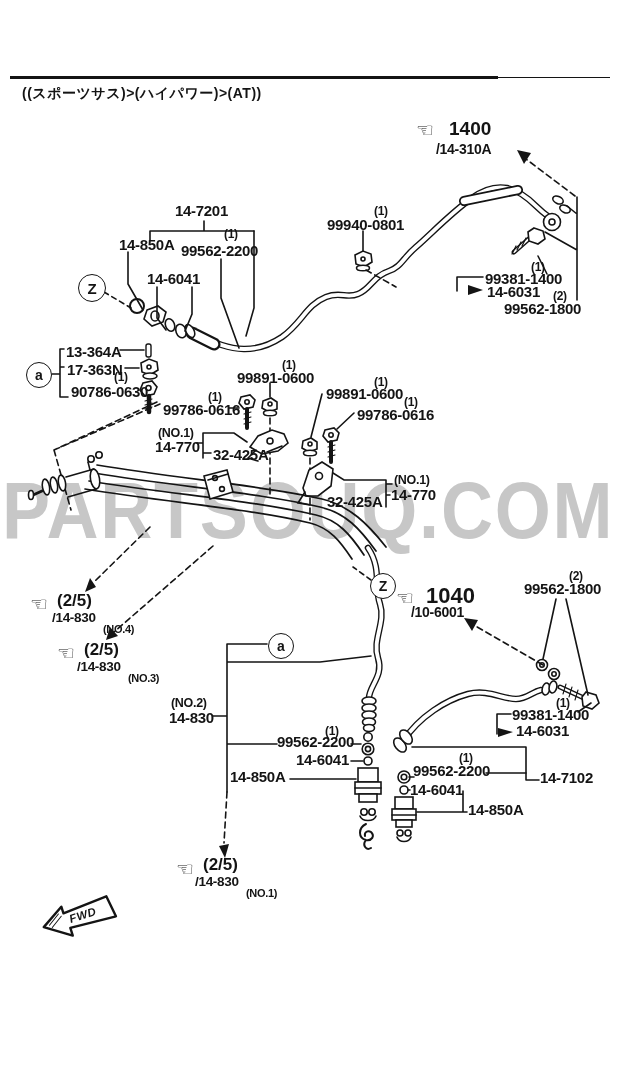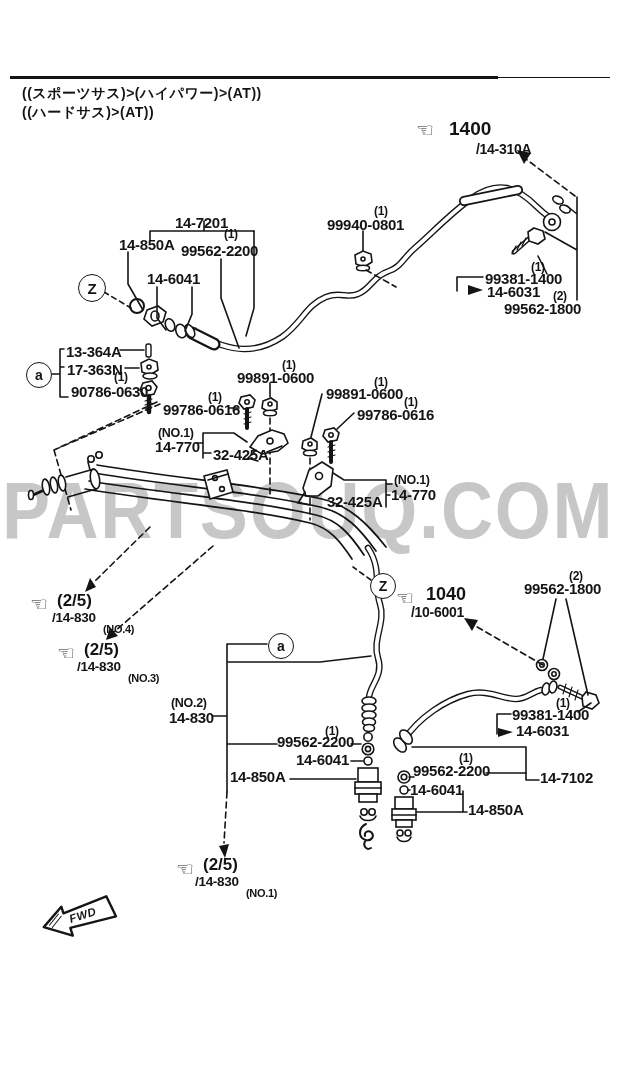--- a/index.html
+++ b/index.html
@@ -3,21 +3,21 @@
 <meta charset="utf-8">
 <style>
   html,body{margin:0;padding:0;background:#ffffff;}
   #page{position:relative;width:626px;height:1080px;background:#fff;overflow:hidden;
         font-family:"Liberation Sans",sans-serif;color:#141414;}
   .rule{position:absolute;background:#141414;}
   .lbl{position:absolute;font:bold 15px "Liberation Sans",sans-serif;color:#141414;
        white-space:nowrap;letter-spacing:-0.3px;line-height:1;}
   .sm{font-size:12px;}
   .md{font-size:12.5px;}
-  .big{font-size:18px;letter-spacing:0;}
+  .big{font-size:22px;letter-spacing:0;}
   .pg{font-size:14px;}
   .nt{font-size:11px;padding-left:42px;}
   .hand{position:absolute;font-size:20px;line-height:1;color:#141414;}
   .circ{position:absolute;width:24px;height:24px;border:1.7px solid #141414;border-radius:50%;
         display:flex;align-items:center;justify-content:center;background:#fff;
         font:bold 14px "Liberation Sans",sans-serif;z-index:4;}
   .circ.lg{width:26px;height:26px;font-size:15px;}
   .watermark{position:absolute;left:2px;top:471px;font:bold 80px "Liberation Sans",sans-serif;
         color:#c7c7c7;letter-spacing:2px;transform:scaleX(0.9);transform-origin:0 50%;
         white-space:nowrap;z-index:1;line-height:1;}
@@ -29,21 +29,20 @@
 </head>
 <body>
 
 <div id="page">
 
   <div class="rule" style="left:10px;top:76px;width:488px;height:3px;"></div>
   <div class="rule" style="left:498px;top:77px;width:112px;height:1px;"></div>
 
   <div class="hdr">
     <div>((スポーツサス)&gt;(ハイパワー)&gt;(AT))</div>
-    <div>((ハードサス)&gt;(AT))</div>
   </div>
 
   <div class="watermark">PARTSOUQ.COM</div>
 
   <svg class="art" width="626" height="1080" viewBox="0 0 626 1080">
     <g stroke="#141414" fill="none" stroke-width="1.6" stroke-linecap="round">
 
       <g>
         <path stroke-width="6.5" d="M198,334 C232,354 258,353 282,337 C302,323 306,305 326,297 C341,291 346,299 358,294 C371,289 373,276 389,271 C401,267 403,258 416,247 C432,233 452,212 472,198 C483,190 496,186 507,188 C517,190 527,197 536,206 C543,213 549,217 553,220"></path>
         <path stroke="#fff" stroke-width="3.8" d="M198,334 C232,354 258,353 282,337 C302,323 306,305 326,297 C341,291 346,299 358,294 C371,289 373,276 389,271 C401,267 403,258 416,247 C432,233 452,212 472,198 C483,190 496,186 507,188 C517,190 527,197 536,206 C543,213 549,217 553,220"></path>
@@ -238,42 +237,42 @@
     </div>
   <div class="circ" style="left:370px;top:573px;">
       <span>Z</span>
     </div>
   <div class="circ" style="left:268px;top:633px;">
       <span>a</span>
     </div>
 
   <span class="hand" style="left:416px;top:120px;">☜</span>
   <span class="lbl big" style="left:449px;top:119px;font-size:19px;">1400</span>
-  <span class="lbl pg" style="left:436px;top:142px;margin-left:40px;">/14-310A</span>
+  <span class="lbl pg" style="left:436px;top:142px;">/14-310A</span>
 
   <span class="hand" style="left:396px;top:588px;">☜</span>
   <span class="lbl big" style="left:426px;top:585px;">1040</span>
   <span class="lbl pg" style="left:411px;top:605px;">/10-6001</span>
 
   <span class="hand" style="left:30px;top:594px;">☜</span>
   <span class="lbl big" style="left:57px;top:592px;font-size:17px;">(2/5)</span>
   <span class="lbl pg" style="left:52px;top:611px;font-size:13.5px;">/14-830</span>
   <span class="lbl nt" style="left:61px;top:624px;">(NO.4)</span>
 
   <span class="hand" style="left:57px;top:643px;">☜</span>
   <span class="lbl big" style="left:84px;top:641px;font-size:17px;">(2/5)</span>
   <span class="lbl pg" style="left:77px;top:660px;font-size:13.5px;">/14-830</span>
   <span class="lbl nt" style="left:86px;top:673px;">(NO.3)</span>
 
   <span class="hand" style="left:176px;top:859px;">☜</span>
   <span class="lbl big" style="left:203px;top:856px;font-size:17px;">(2/5)</span>
   <span class="lbl pg" style="left:195px;top:875px;font-size:13.5px;">/14-830</span>
   <span class="lbl nt" style="left:204px;top:888px;">(NO.1)</span>
 
-  <span class="lbl" style="left:175px;top:203px;margin-top:12px;">14-7201</span>
+  <span class="lbl" style="left:175px;top:203px;">14-7201</span>
   <span class="lbl" style="left:119px;top:237px;">14-850A</span>
   <span class="lbl sm" style="left:224px;top:228px;">(1)</span>
   <span class="lbl" style="left:181px;top:243px;">99562-2200</span>
   <span class="lbl" style="left:147px;top:271px;">14-6041</span>
   <span class="lbl sm" style="left:374px;top:205px;">(1)</span>
   <span class="lbl" style="left:327px;top:217px;">99940-0801</span>
   <span class="lbl sm" style="left:531px;top:261px;">(1)</span>
   <span class="lbl" style="left:485px;top:271px;">99381-1400</span>
   <span class="lbl" style="left:487px;top:284px;">14-6031</span>
   <span class="lbl sm" style="left:553px;top:290px;">(2)</span>

